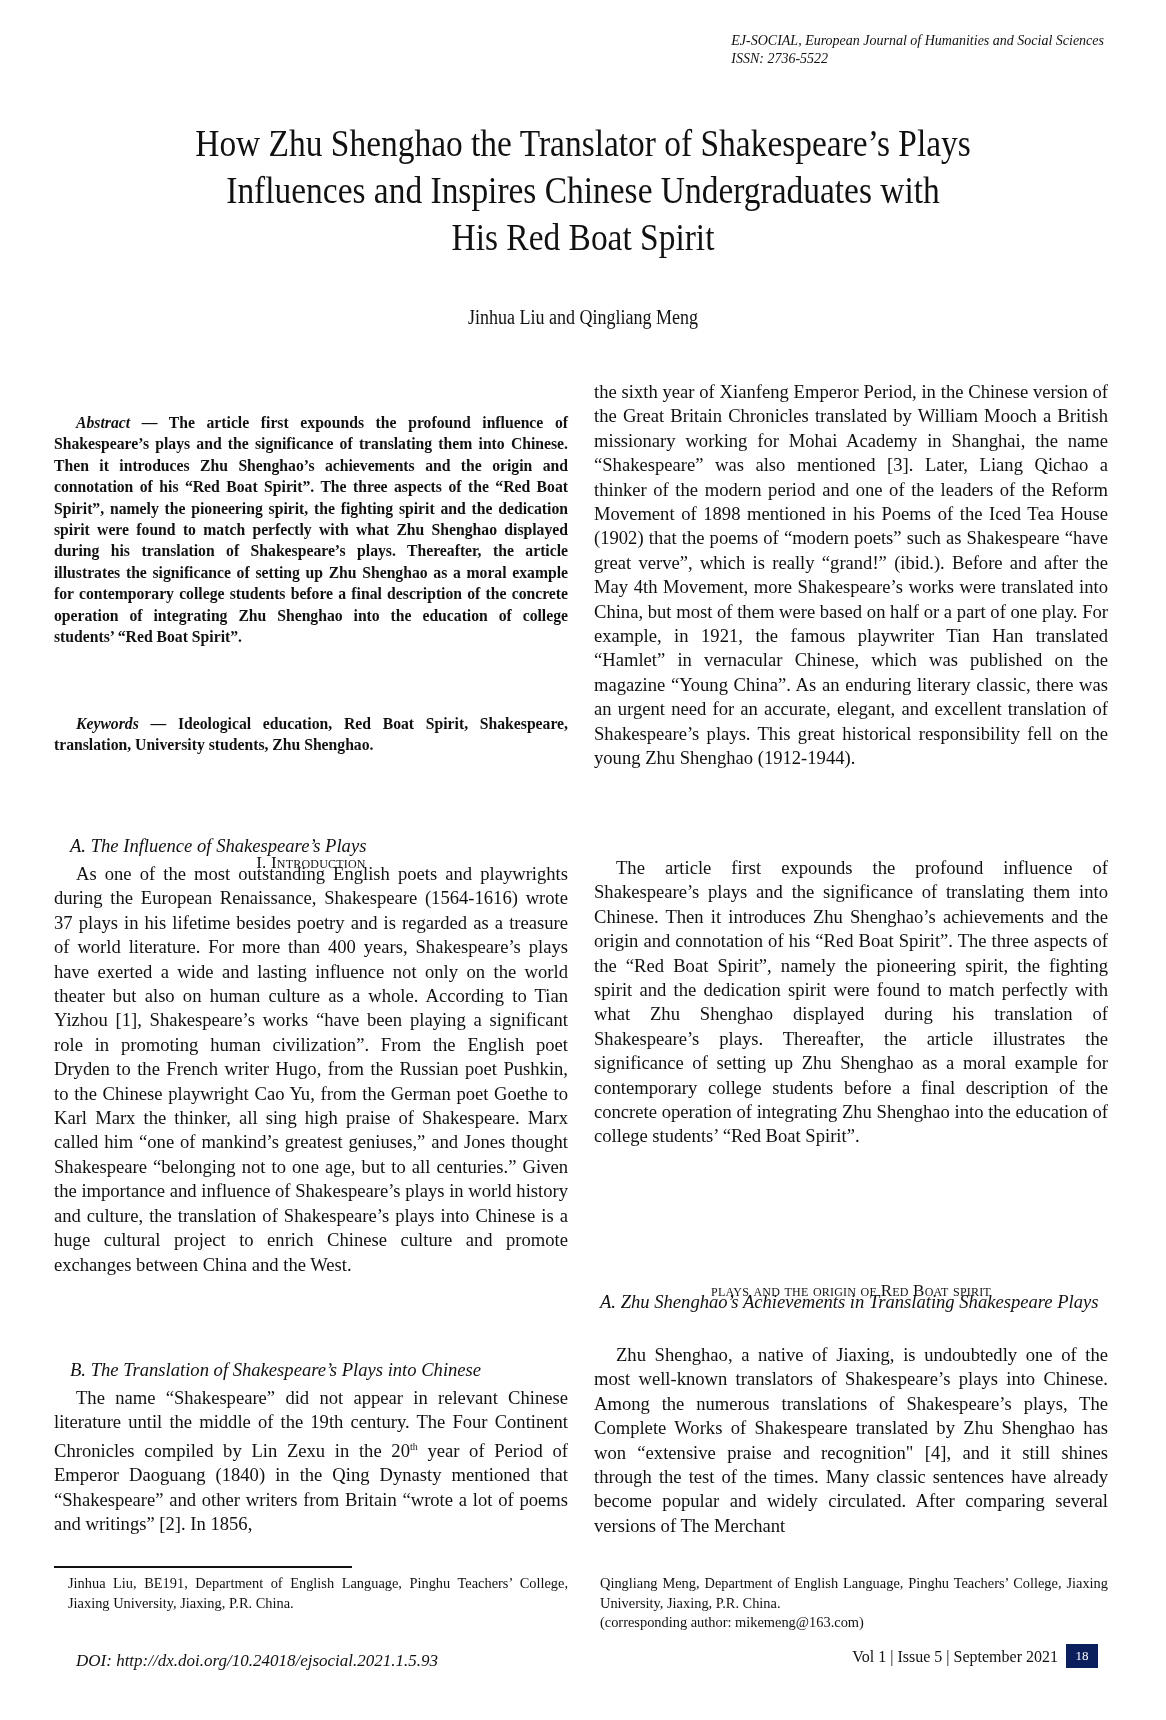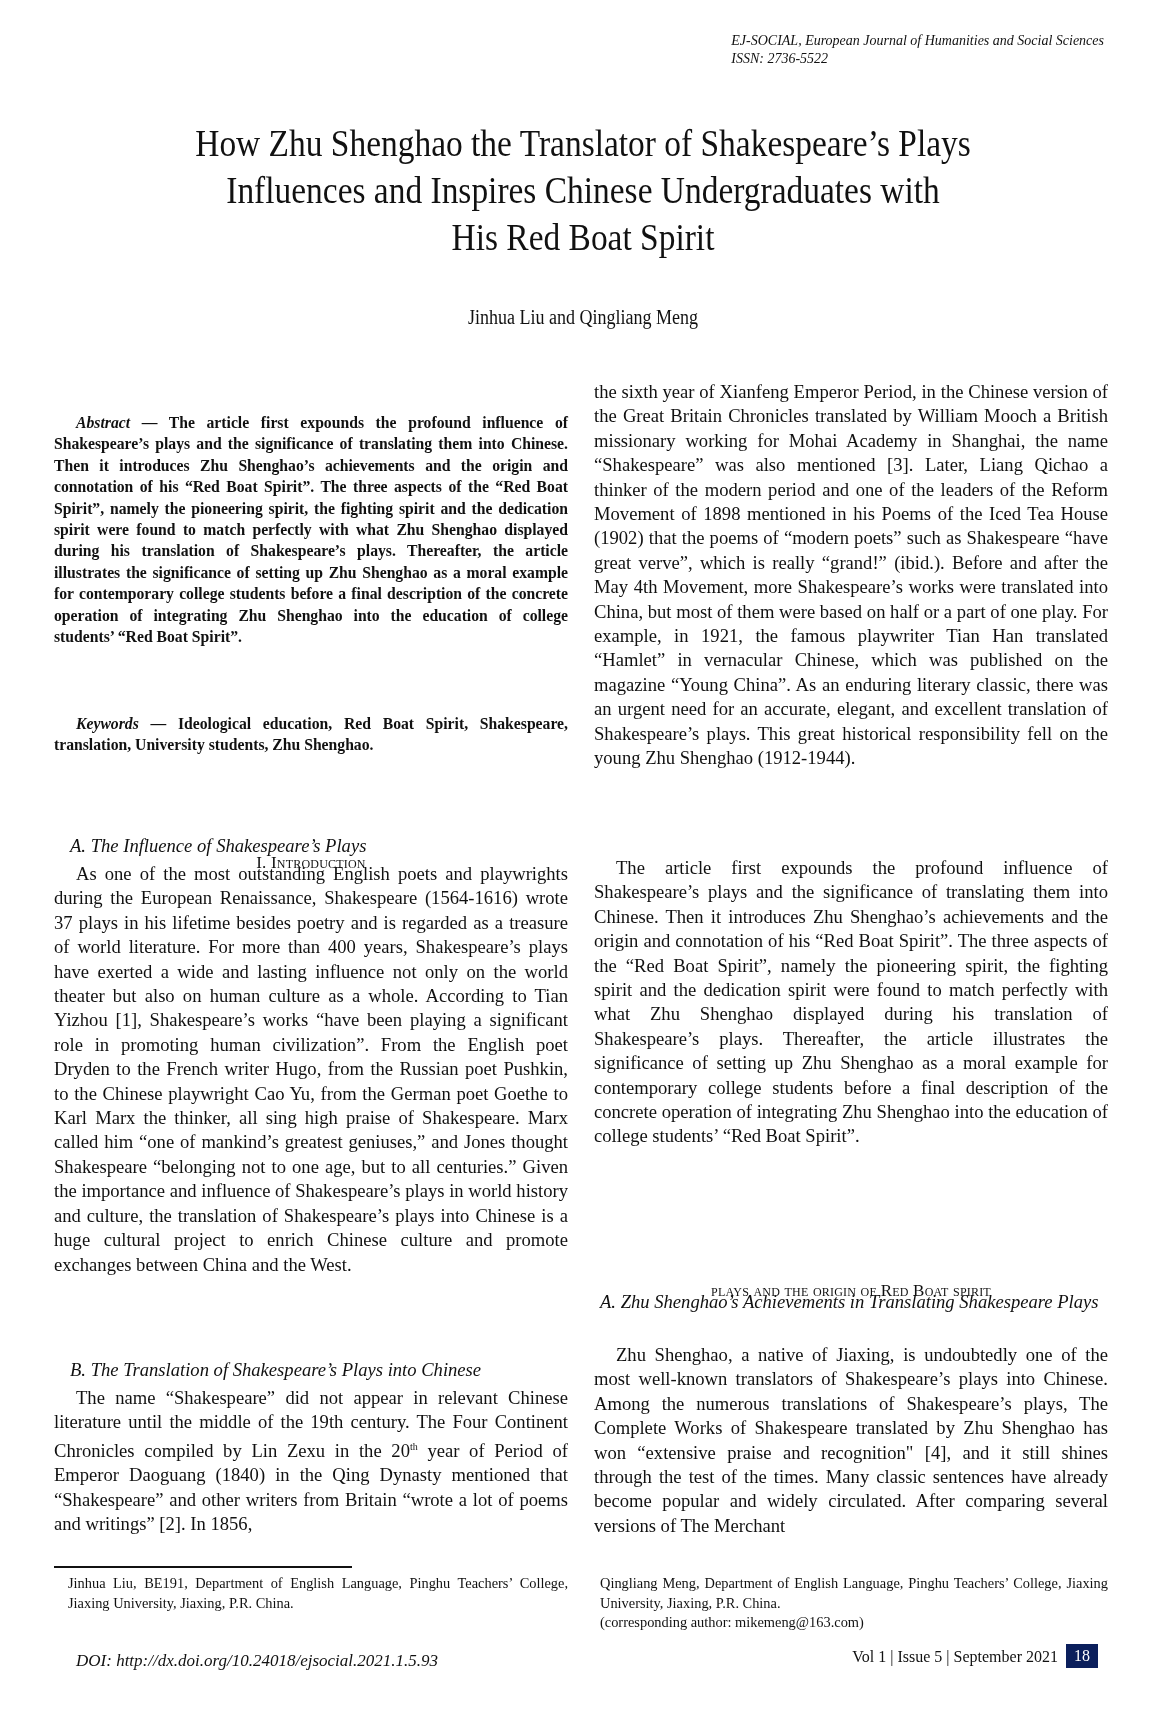--- a/index.html
+++ b/index.html
@@ -16,21 +16,21 @@
   .keywords { top:713px; font-weight:bold; font-size:15.7px; line-height:21.4px; text-indent:22px; }
   em.lead { font-style:italic; }
   .sec { text-align:center; font-size:17px; font-variant:small-caps; letter-spacing:0.2px;margin-top:44px; }
   .subsec { font-style:italic; font-size:18.6px; }
   p { margin:0; }
   .indent { text-indent:22px; }
   .rule { left:54px; top:1566px; width:298px; height:2px; background:#111; }
   .foot { font-size:14.4px; line-height:19.5px; text-align:justify; }
   .doi { left:76px; top:1651px; font-style:italic; font-size:17px; }
   .vol { right:108px; top:1648px; font-size:16px; }
-  .pagebadge { left:1066px; top:1644px; width:32px; height:24px; background:#0b1f5c; color:#fff; font-size:16px; line-height:24px; text-align:center; }
+  .pagebadge { left:1066px; top:1644px; width:32px; height:24px; background:#0b1f5c; color:#fff; font-size:13px; line-height:24px; text-align:center; }
 </style>
 </head>
 <body>
 
 <div class="abs journal">
   <div>EJ-SOCIAL, European Journal of Humanities and Social Sciences</div>
   <div>ISSN: 2736-5522</div>
 </div>
 
 <div class="abs title">

